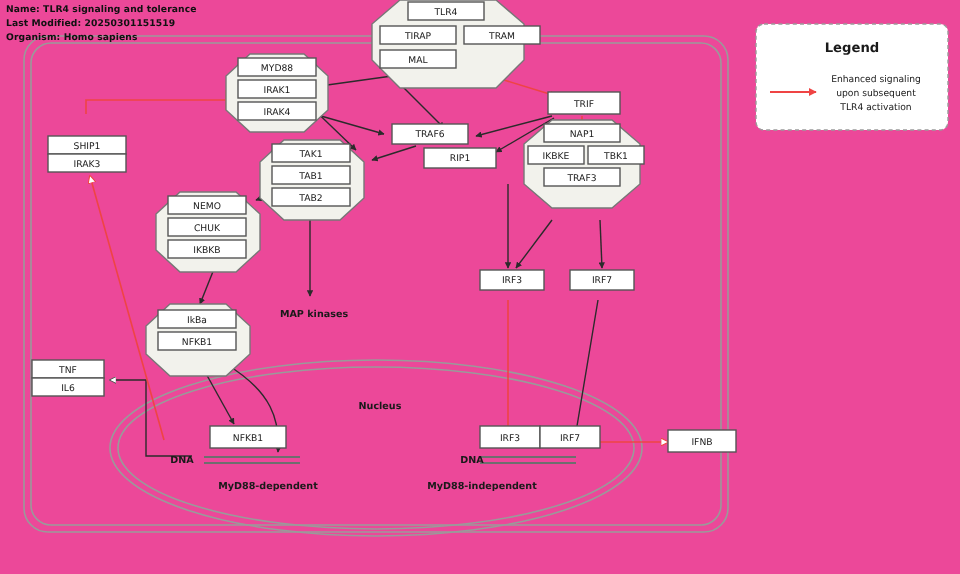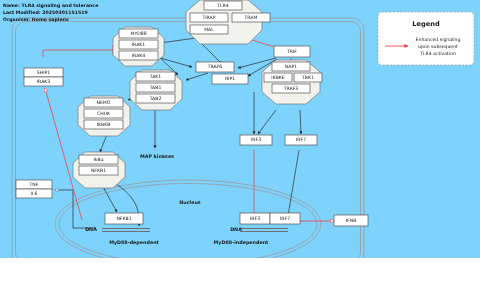--- a/index.html
+++ b/index.html
@@ -3,22 +3,22 @@
 <meta charset="utf-8">
 <style>
   html, body {
     margin: 0;
     padding: 0;
     background: #ffffff;
   }
   #canvas {
     position: relative;
     width: 480px;
-    height: 258px;
-    background: #7dd3fc;
+    height: 287px;
+    background: #ec4899;
     font-family: "DejaVu Sans", "Liberation Sans", sans-serif;
     overflow: hidden;
   }
   svg.layer {
     position: absolute;
     left: 0; top: 0;
     width: 480px;
     height: 287px;
   }
   #edges { z-index: 1; }

